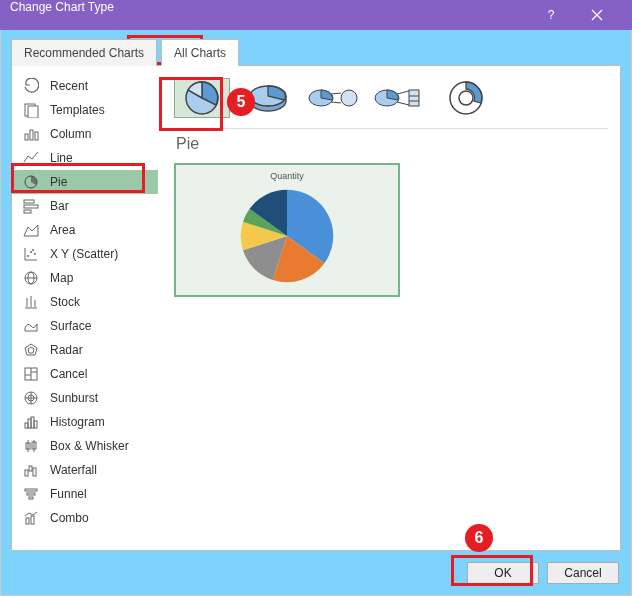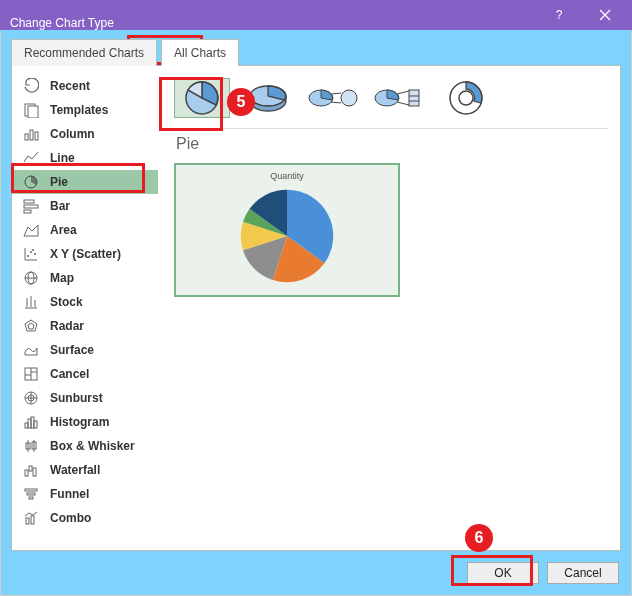--- a/index.html
+++ b/index.html
@@ -1,20 +1,20 @@
 <!DOCTYPE html>
 <html><head>
 <meta charset="utf-8">
 <style>
   * { box-sizing: border-box; font-family: "Segoe UI", Tahoma, sans-serif; }
   body { margin: 0; background: #fff; width: 632px; height: 596px; overflow: hidden; }
 
   .titlebar {
     height: 30px; background: #8661c5; color: #fff;
-    display: flex; align-items: flex-end; padding: 0 4px 0 10px; font-size: 12px;
+    display: flex; align-items: flex-start; padding: 0 12px 0 10px; font-size: 12px;
   }
   .titlebar .spacer { flex: 1; }
   .titlebar .winbtn {
     width: 46px; height: 30px; display: flex; align-items: center; justify-content: center;
     color: #fff; font-size: 12px;
   }
 
   .body-area {
     position: relative; height: 566px; background: #7dd3fc;
     border: 1px solid #ccc; border-top: none;
@@ -40,21 +40,21 @@
     border: 1px solid #bbb; border-top: none; background: #fff;
     overflow: hidden;
   }
 
   .sidebar {
     width: 146px; padding: 8px 0; display: flex; flex-direction: column;
   }
   .sidebar-item {
     display: flex; align-items: center; gap: 10px;
     padding: 3px 6px 3px 10px; height: 24px;
-    font-size: 12px; color: #333; font-weight: bold;
+    font-size: 12px; color: #333;
   }
   .sidebar-item.selected { background: #9bc8a8; }
   .sidebar-item .ic {
     width: 18px; height: 18px; color: #666; flex-shrink: 0;
     display: flex; align-items: center; justify-content: center;
   }
 
   .content {
     flex: 1; padding: 12px 12px 12px 16px; display: flex; flex-direction: column;
   }
@@ -217,33 +217,33 @@
               <line x1="4" y1="4" x2="4" y2="13" stroke="#666"></line>
               <line x1="8" y1="2" x2="8" y2="13" stroke="#666"></line>
               <line x1="12" y1="6" x2="12" y2="13" stroke="#666"></line>
             </svg>
         </span>
         <span>Stock</span>
       </div>
       <div class="sidebar-item">
         <span class="ic">
           <svg width="16" height="16" viewBox="0 0 16 16">
+              <path d="M2 10 Q5 4 8 8 Q11 12 14 6 L14 13 L2 13 Z" fill="none" stroke="#666"></path>
+            </svg>
+        </span>
+        <span>Surface</span>
+      </div>
+      <div class="sidebar-item">
+        <span class="ic">
+          <svg width="16" height="16" viewBox="0 0 16 16">
               <polygon points="8,2 14,6 12,13 4,13 2,6" fill="none" stroke="#666"></polygon>
               <polygon points="8,5 11,7 10,11 6,11 5,7" fill="none" stroke="#666"></polygon>
             </svg>
         </span>
         <span>Radar</span>
-      </div>
-      <div class="sidebar-item">
-        <span class="ic">
-          <svg width="16" height="16" viewBox="0 0 16 16">
-              <path d="M2 10 Q5 4 8 8 Q11 12 14 6 L14 13 L2 13 Z" fill="none" stroke="#666"></path>
-            </svg>
-        </span>
-        <span>Surface</span>
       </div>
       <div class="sidebar-item">
         <span class="ic">
           <svg width="16" height="16" viewBox="0 0 16 16">
               <rect x="2" y="2" width="12" height="12" fill="none" stroke="#666"></rect>
               <line x1="8" y1="2" x2="8" y2="14" stroke="#666"></line>
               <line x1="2" y1="9" x2="8" y2="9" stroke="#666"></line>
               <line x1="8" y1="6" x2="14" y2="6" stroke="#666"></line>
             </svg>
         </span>

